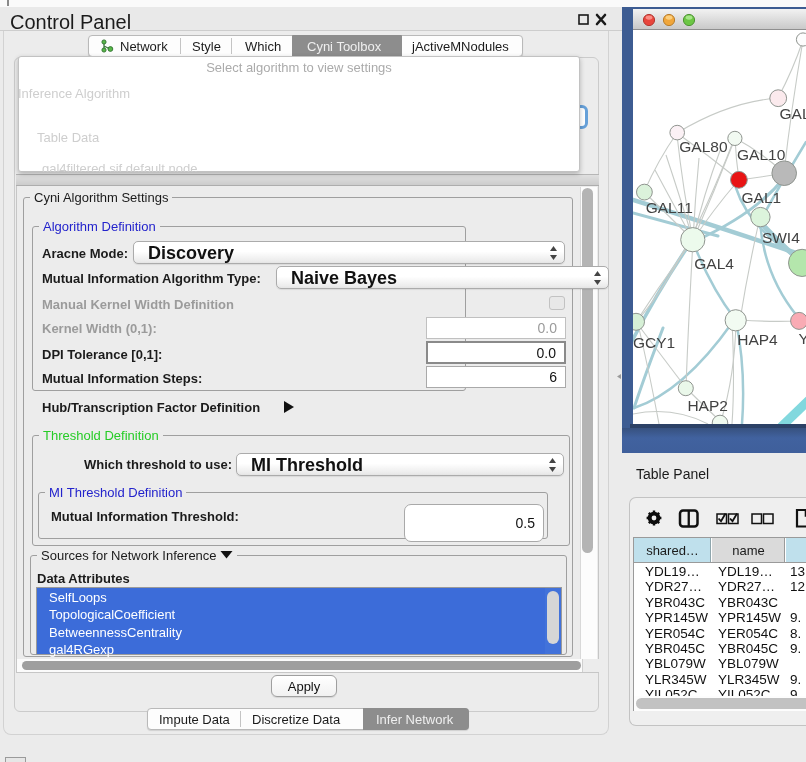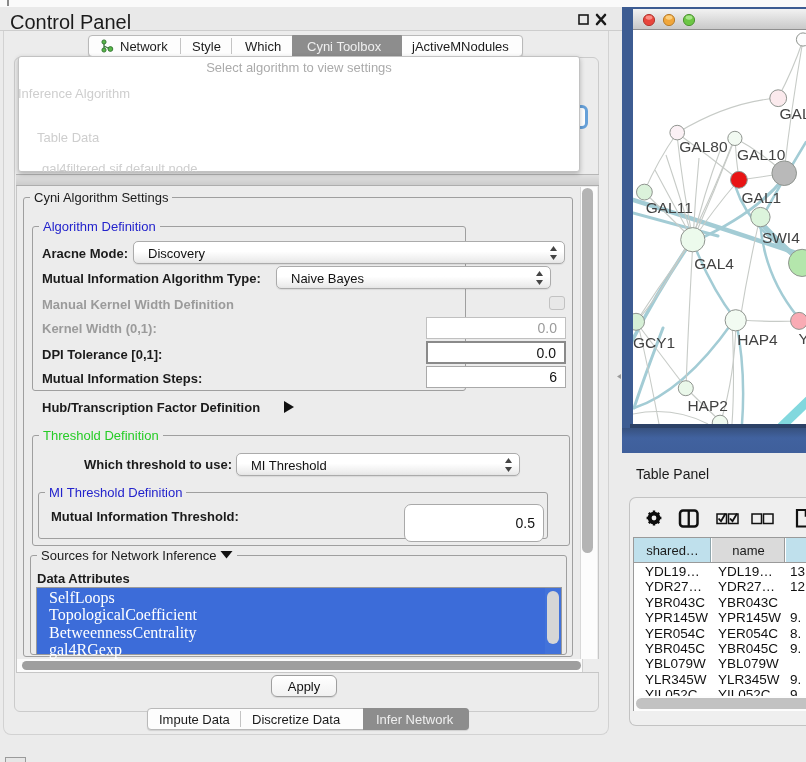--- a/index.html
+++ b/index.html
@@ -6,21 +6,21 @@
   html,body { width:806px; height:762px; overflow:hidden; }
   body { position:relative; background:#ebebeb; font-family:"Liberation Sans", sans-serif; }
   .abs { position:absolute; }
   .lbl { font-size:13px; color:#1b1b1b; white-space:nowrap; }
   .bold { font-weight:bold; }
   .gray { color:#9b9b9b; }
   .combo { position:absolute; border:1px solid #ababab; border-radius:5px;
            background:linear-gradient(#ffffff,#ffffff 45%,#ececec 90%,#e4e4e4);
            box-shadow:0 1px 1px rgba(0,0,0,0.08); }
   .combo .ctext { position:absolute; left:14px; top:50%; transform:translateY(-50%);
-           font-size:13px; color:#111; }
+           font-size:18px; color:#111;font-weight:bold; }
   .stepper { position:absolute; right:6px; top:50%; transform:translateY(-50%);
            width:9px; height:16px; }
   .field { position:absolute; background:#fff; border:1px solid #a9a9a9; }
   .field span { position:absolute; right:8px; top:50%; transform:translateY(-50%); font-size:14px; }
   .group { position:absolute; border:1px solid #9f9f9f; border-radius:3px; }
   .gtitle { position:absolute; top:-8px; left:6px; background:#ececec; padding:0 4px;
             font-size:13px; white-space:nowrap; }
 </style>
 </head>
 <body>
@@ -72,21 +72,21 @@
 </div>
 <div class="abs lbl bold" style="left:42px;top:246px;">Aracne Mode:</div>
 <div class="combo" style="left:133px;top:241px;width:432px;height:23px;">
   <span class="ctext">Discovery</span>
   <svg class="stepper" viewBox="0 0 9 16">
       <path d="M4.5 1 L8 6 L1 6 Z" fill="#444"></path>
       <path d="M4.5 15 L8 10 L1 10 Z" fill="#444"></path>
     </svg>
 </div>
 <div class="abs lbl bold" style="left:42px;top:271px;">Mutual Information Algorithm Type:</div>
-<div class="combo" style="left:276px;top:266px;width:275px;height:23px;">
+<div class="combo" style="left:276px;top:266px;width:333px;height:23px;">
   <span class="ctext">Naive Bayes</span>
   <svg class="stepper" viewBox="0 0 9 16">
       <path d="M4.5 1 L8 6 L1 6 Z" fill="#444"></path>
       <path d="M4.5 15 L8 10 L1 10 Z" fill="#444"></path>
     </svg>
 </div>
 <div class="abs lbl bold gray" style="left:42px;top:297px;">Manual Kernel Width Definition</div>
 <div class="abs" style="left:549px;top:296px;width:16px;height:14px;background:#e8e8e8;border:1px solid #c2c2c2;border-radius:3px;"></div>
 <div class="abs lbl bold gray" style="left:42px;top:321px;">Kernel Width (0,1):</div>
 <div class="field" style="left:426px;top:317px;width:140px;height:22px;border-color:#c0c0c0;">
@@ -102,21 +102,21 @@
   </div>
 <div class="abs lbl bold" style="left:42px;top:400px;">Hub/Transcription Factor Definition</div>
 <svg class="abs" style="left:283px;top:400px;" width="12" height="14" viewBox="0 0 12 14">
     <path d="M1 1 L11 7 L1 13 Z" fill="#111"></path>
   </svg>
 
 <div class="group" style="left:32px;top:435px;width:538px;height:111px;">
   <span class="gtitle" style="color:#27cc27;">Threshold Definition</span>
 </div>
 <div class="abs lbl bold" style="left:84px;top:457px;">Which threshold to use:</div>
-<div class="combo" style="left:236px;top:453px;width:284px;height:23px;">
+<div class="combo" style="left:236px;top:453px;width:328px;height:23px;">
   <span class="ctext">MI Threshold</span>
   <svg class="stepper" viewBox="0 0 9 16">
       <path d="M4.5 1 L8 6 L1 6 Z" fill="#444"></path>
       <path d="M4.5 15 L8 10 L1 10 Z" fill="#444"></path>
     </svg>
 </div>
 
 <div class="group" style="left:38px;top:492px;width:510px;height:47px;">
   <span class="gtitle" style="color:#2323cc;">MI Threshold Definition</span>
 </div>
@@ -128,21 +128,21 @@
 <div class="group" style="left:30px;top:555px;width:537px;height:100px;">
   <span class="gtitle" style="color:#1b1b1b;">Sources for Network Inference <svg width="13" height="9" viewBox="0 0 13 9" style="vertical-align:1px;">
         <path d="M0.5 1 L12.5 1 L6.5 8.5 Z" fill="#111"></path>
       </svg></span>
 </div>
 <div class="abs lbl bold" style="left:37px;top:571px;">Data Attributes</div>
 
 <div class="abs" style="left:36px;top:587px;width:526px;height:68px;background:#3c6cd9;border:1px solid #9a9a9a;"></div>
 <div class="abs" style="left:545px;top:588px;width:16px;height:66px;background:#4272da;"></div>
 <div class="abs" style="left:547px;top:591px;width:12px;height:53px;background:#d6d6d6;border-radius:6px;"></div>
-<div class="abs" style="left:49px;top:589px;font-size:16px;color:#fff;line-height:17.3px;white-space:nowrap;font-family:Liberation Serif, serif;">SelfLoops<br>TopologicalCoefficient<br>BetweennessCentrality<br>gal4RGexp</div>
+<div class="abs" style="left:49px;top:589px;font-size:13px;color:#fff;line-height:17.3px;white-space:nowrap;">SelfLoops<br>TopologicalCoefficient<br>BetweennessCentrality<br>gal4RGexp</div>
 
 <div class="abs" style="left:17px;top:659px;width:565px;height:13px;background:#fbfbfb;"></div>
 <div class="abs" style="left:22px;top:661px;width:559px;height:9px;background:#9e9e9e;border-radius:5px;"></div>
 <div class="abs" style="left:582px;top:659px;width:17px;height:13px;background:#ececec;border-left:1px solid #d0d0d0;"></div>
 <div id="formarea"></div>
 
 <div class="abs" style="left:568px;top:105px;width:20px;height:24px;background:#fff;border:3px solid #66a0d8;border-radius:6px;"></div>
 
 <div class="abs" style="left:18px;top:56px;width:562px;height:116px;background:#fff;border:1px solid #c2c2c2;border-radius:3px;box-shadow:0 2px 5px rgba(0,0,0,0.25);"></div>
 <div class="abs" style="left:18px;top:56px;width:562px;height:116px;overflow:hidden;">

